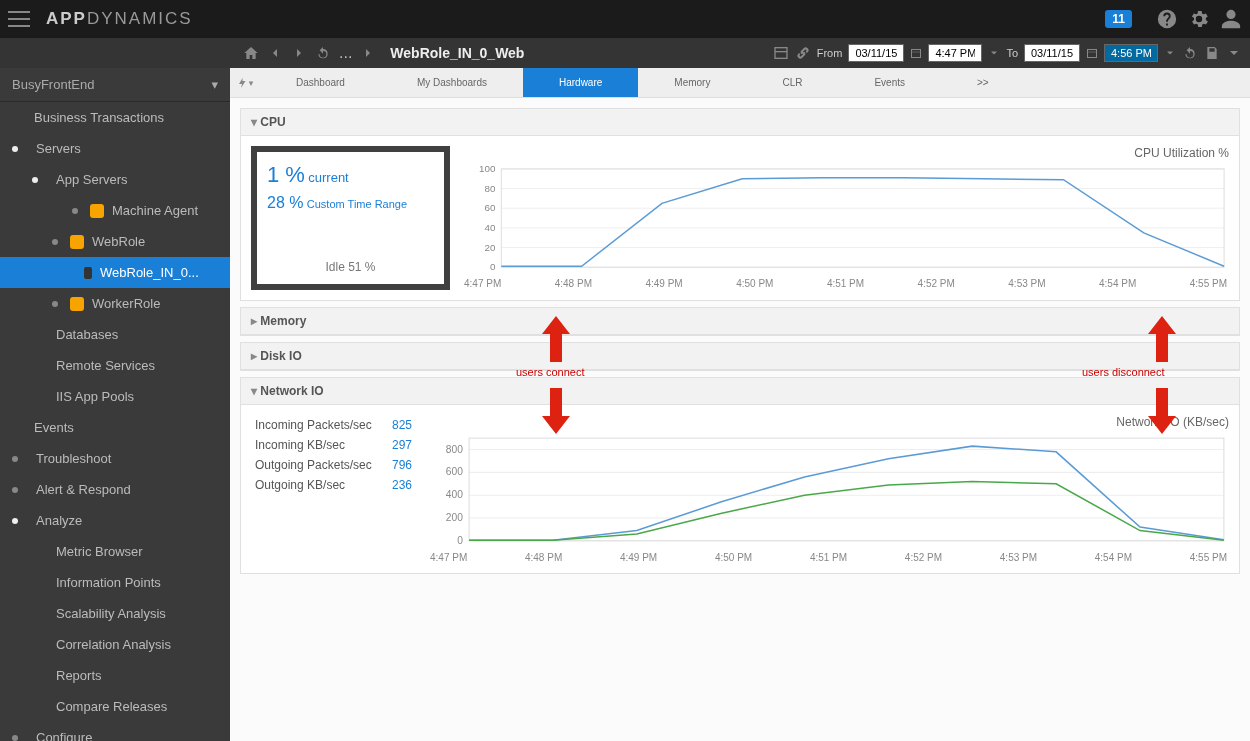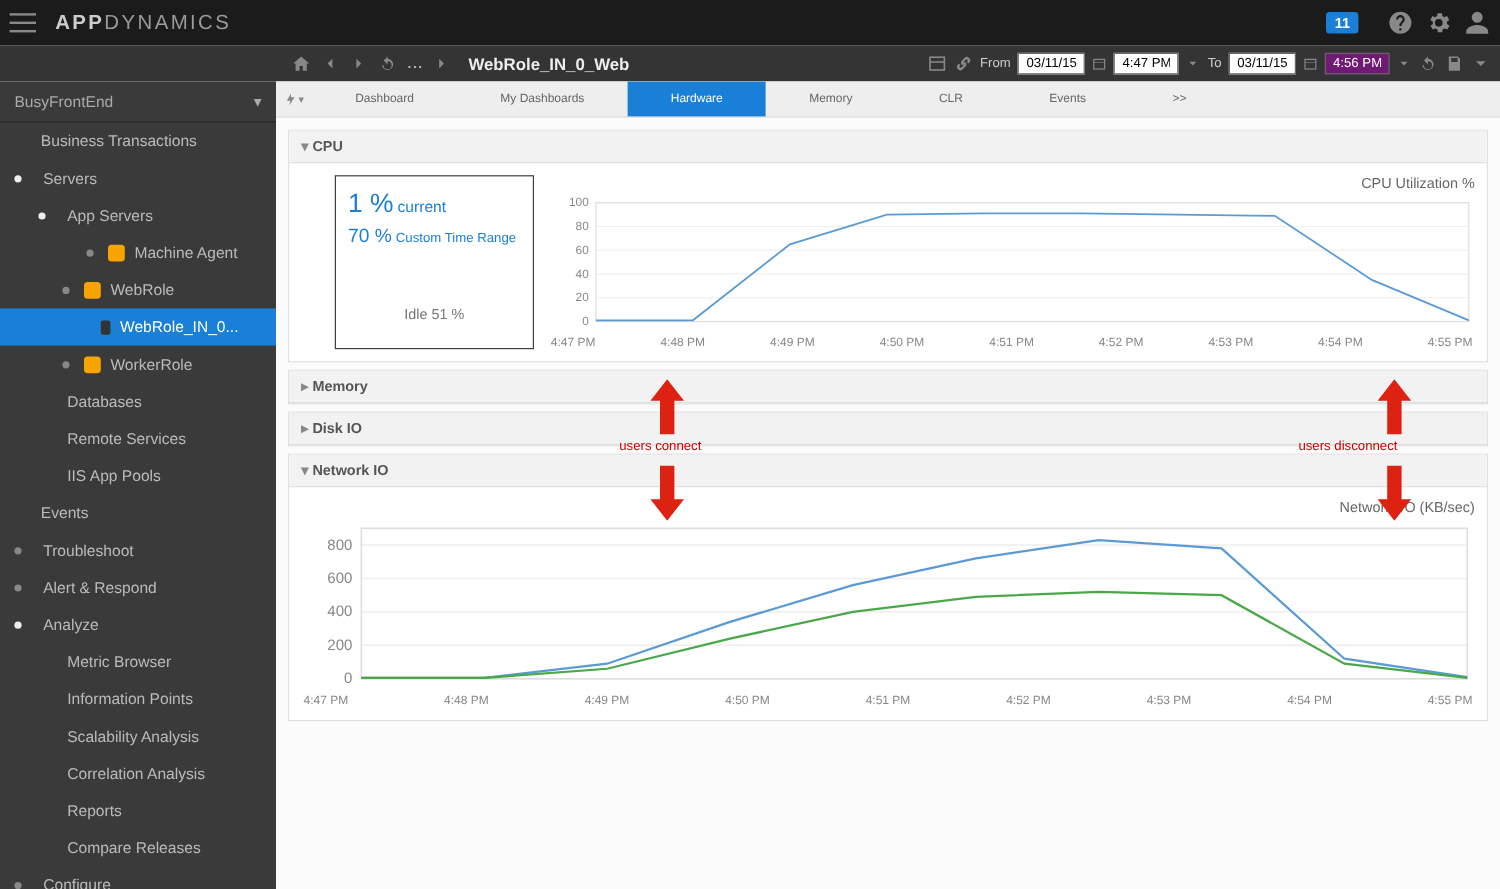--- a/index.html
+++ b/index.html
@@ -17,21 +17,21 @@
 
 
 .breadbar { height:30px; background:#343434; display:flex; align-items:center; padding:0 8px; color:#bbb; }
 .bb-left { flex:1; display:flex; align-items:center; gap:8px; margin-left:235px; }
 .bb-icon { width:16px; height:16px; fill:#888; cursor:pointer; }
 .bb-title { color:#eee; font-weight:bold; font-size:14px; margin-left:6px; }
 .bb-right { display:flex; align-items:center; gap:6px; font-size:11px; }
 .bb-label { color:#ccc; }
 .bb-date { background:#fff; color:#000; border:1px solid #666; padding:2px 6px; font-size:11px; width:56px; }
 .bb-time { background:#fff; color:#000; border:1px solid #666; padding:2px 6px; font-size:11px; width:54px; }
-.bb-time.sel { background:#701a75; color:#fff; }
+.bb-time.sel { background:#0369a1; color:#fff; }
 .bb-dd { width:12px; height:12px; fill:#888; }
 .bb-cal { width:12px; height:12px; fill:#888; }
 
 
 .wrap { display:flex; height:703px; }
 .sidebar { width:230px; background:#3a3a3a; color:#bbb; font-size:13px; overflow:hidden; }
 .nav-app { padding:9px 12px; border-bottom:1px solid #2a2a2a; display:flex; justify-content:space-between; align-items:center; color:#aaa; }
 .nav-item { padding:8px 12px 8px 38px; cursor:pointer; color:#bbb; display:flex; align-items:center; gap:8px; }
 .nav-item.l1 { padding-left:12px; }
 .nav-item.l1::before { content:""; width:6px; height:6px; border-radius:3px; background:#888; margin-right:10px; display:inline-block; }
@@ -53,21 +53,21 @@
 .tab { padding:0 36px; display:flex; align-items:center; font-size:10px; color:#666; cursor:pointer; }
 .tab.active { background:#1a7fd6; color:#fff; }
 .content { padding:10px; overflow:auto; }
 
 .panel { background:#fff; border:1px solid #e0e0e0; margin-bottom:6px; }
 .panel-hd { padding:6px 10px; font-size:12px; font-weight:bold; color:#555; background:#f2f2f2; border-bottom:1px solid #e0e0e0; cursor:pointer; }
 .panel-hd::before { content:"▸ "; color:#888; }
 .panel.open .panel-hd::before { content:"▾ "; }
 .panel-bd { padding:10px; display:flex; gap:12px; }
 
-.statbox { width:166px; border:1px solid #404040; padding:10px; font-size:12px; color:#666;margin-left:28px; }
+.statbox { width:199px; border:6px solid #404040; padding:10px; font-size:12px; color:#666; }
 .statbox .big { color:#1a7fd6; font-size:22px; }
 .statbox .lbl { color:#1a7fd6; font-size:13px; }
 .statbox .idle { text-align:center; margin-top:48px; color:#777; }
 
 .chart { flex:1; position:relative; }
 .chart-title { text-align:right; font-size:12px; color:#666; margin-bottom:4px; }
 .chart svg { width:100%; }
 .xlabels { display:flex; justify-content:space-between; font-size:10px; color:#888; padding:2px 2px 0; }
 
 .netstats { width:165px; font-size:12px; color:#555; }
@@ -233,21 +233,21 @@
       <div class="tab">&gt;&gt;</div>
     </div>
 
     <div class="content">
 
       <div class="panel open">
         <div class="panel-hd">CPU</div>
         <div class="panel-bd">
           <div class="statbox">
             <div><span class="big">1 %</span> <span class="lbl">current</span></div>
-            <div style="margin-top:6px"><span class="big" style="font-size:16px">70 %</span> <span class="lbl" style="font-size:11px">Custom Time Range</span></div>
+            <div style="margin-top:6px"><span class="big" style="font-size:16px">28 %</span> <span class="lbl" style="font-size:11px">Custom Time Range</span></div>
             <div class="idle">Idle 51 %</div>
           </div>
           <div class="chart">
             <div class="chart-title">CPU Utilization %</div>
             <svg id="cpu-svg" viewBox="0 0 780 110" preserveAspectRatio="none">
                 <line x1="40" y1="105" x2="775" y2="105" stroke="#eee"></line>
                 <text x="34" y="108" text-anchor="end" font-size="10" fill="#888">0</text>
                 <line x1="40" y1="85" x2="775" y2="85" stroke="#eee"></line>
                 <text x="34" y="88" text-anchor="end" font-size="10" fill="#888">20</text>
                 <line x1="40" y1="65" x2="775" y2="65" stroke="#eee"></line>
@@ -279,20 +279,38 @@
       <div class="panel">
         <div class="panel-hd">Memory</div>
       </div>
       <div class="panel">
         <div class="panel-hd">Disk IO</div>
       </div>
 
       <div class="panel open">
         <div class="panel-hd">Network  IO</div>
         <div class="panel-bd">
+          <div class="netstats">
+            <div class="row">
+                <span>Incoming Packets/sec</span>
+                <span class="val">825</span>
+              </div>
+            <div class="row">
+                <span>Incoming KB/sec</span>
+                <span class="val">297</span>
+              </div>
+            <div class="row">
+                <span>Outgoing Packets/sec</span>
+                <span class="val">796</span>
+              </div>
+            <div class="row">
+                <span>Outgoing KB/sec</span>
+                <span class="val">236</span>
+              </div>
+          </div>
           <div class="chart">
             <div class="chart-title">Network I/O (KB/sec)</div>
             <svg id="net-svg" viewBox="0 0 780 110" preserveAspectRatio="none">
                 <line x1="40" y1="105" x2="775" y2="105" stroke="#eee"></line>
                 <text x="34" y="108" text-anchor="end" font-size="10" fill="#888">0</text>
                 <line x1="40" y1="82.77777777777779" x2="775" y2="82.77777777777779" stroke="#eee"></line>
                 <text x="34" y="85.77777777777779" text-anchor="end" font-size="10" fill="#888">200</text>
                 <line x1="40" y1="60.55555555555556" x2="775" y2="60.55555555555556" stroke="#eee"></line>
                 <text x="34" y="63.55555555555556" text-anchor="end" font-size="10" fill="#888">400</text>
                 <line x1="40" y1="38.333333333333336" x2="775" y2="38.333333333333336" stroke="#eee"></line>

